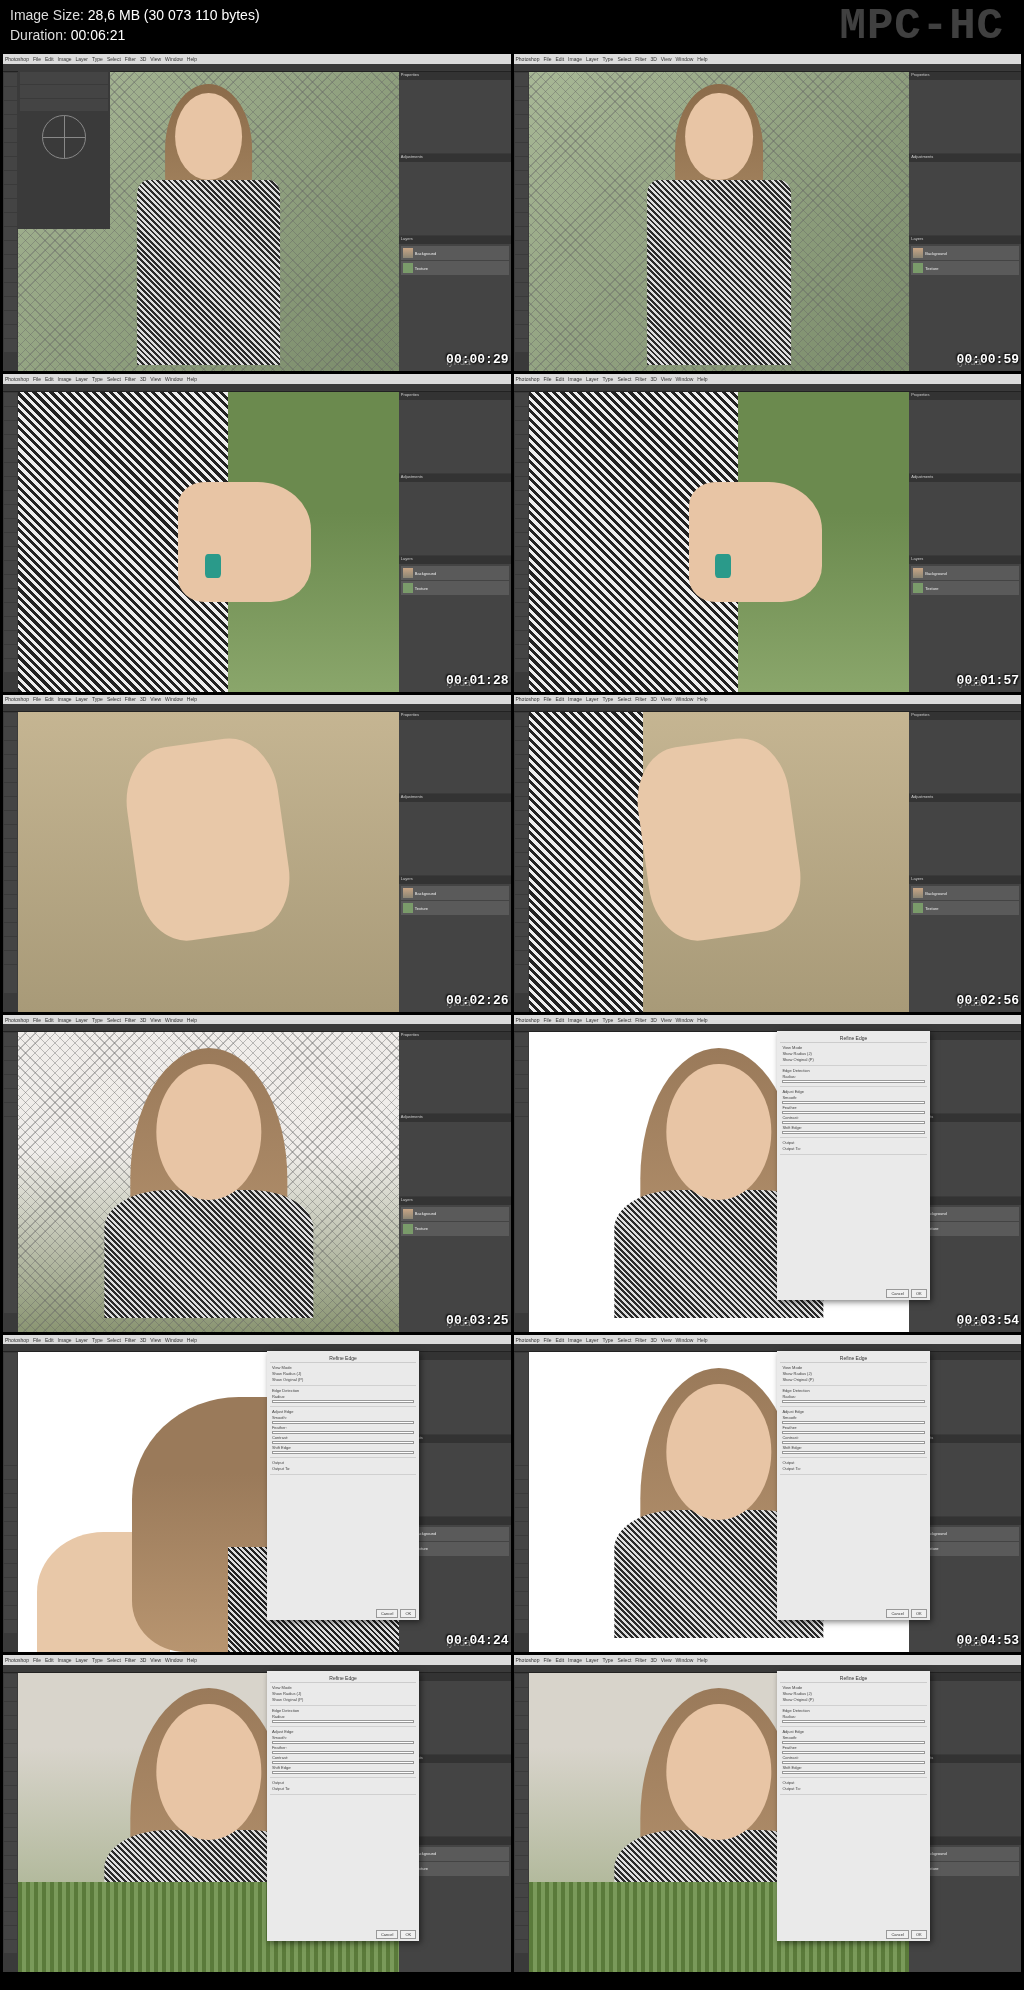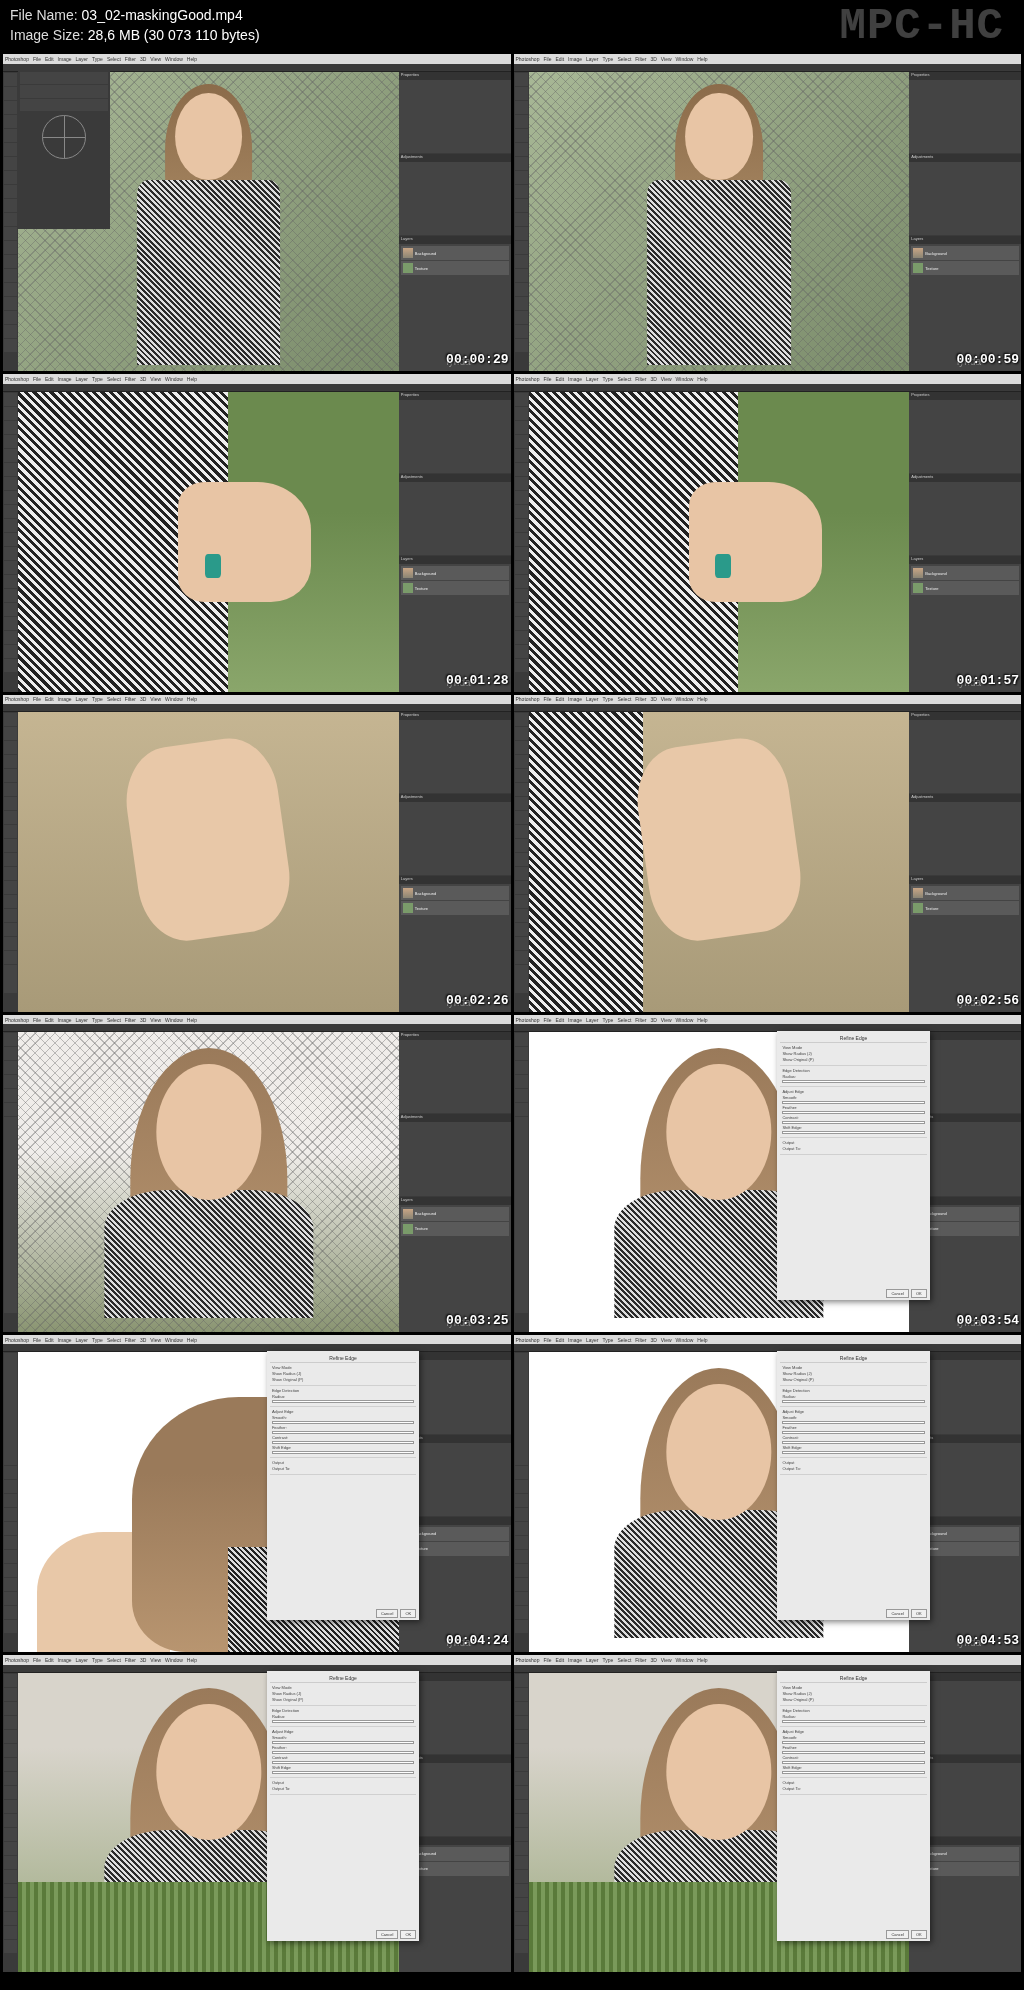--- a/index.html
+++ b/index.html
@@ -398,26 +398,26 @@
   background: #888;
 }
 .option-circle::before { left: 50%; top: 0; bottom: 0; width: 1px; }
 .option-circle::after { top: 50%; left: 0; right: 0; height: 1px; }
 </style>
 </head>
 <body>
 
 <div class="header">
   <div class="header-line">
-    <span class="label">File Name:</span>
-    <span>03_02-maskingGood.mp4</span>
-  </div>
-  <div class="header-line">
     <span class="label">Image Size:</span>
     <span>28,6 MB (30 073 110 bytes)</span>
+  </div>
+  <div class="header-line">
+    <span class="label">Duration:</span>
+    <span>00:06:21</span>
   </div>
   <div class="watermark">MPC-HC</div>
 </div>
 
 <div class="grid" id="grid">
     <div class="thumb">
     <div class="ps-frame">
       <div class="ps-menubar">
           <span>Photoshop</span>
           <span>File</span>

